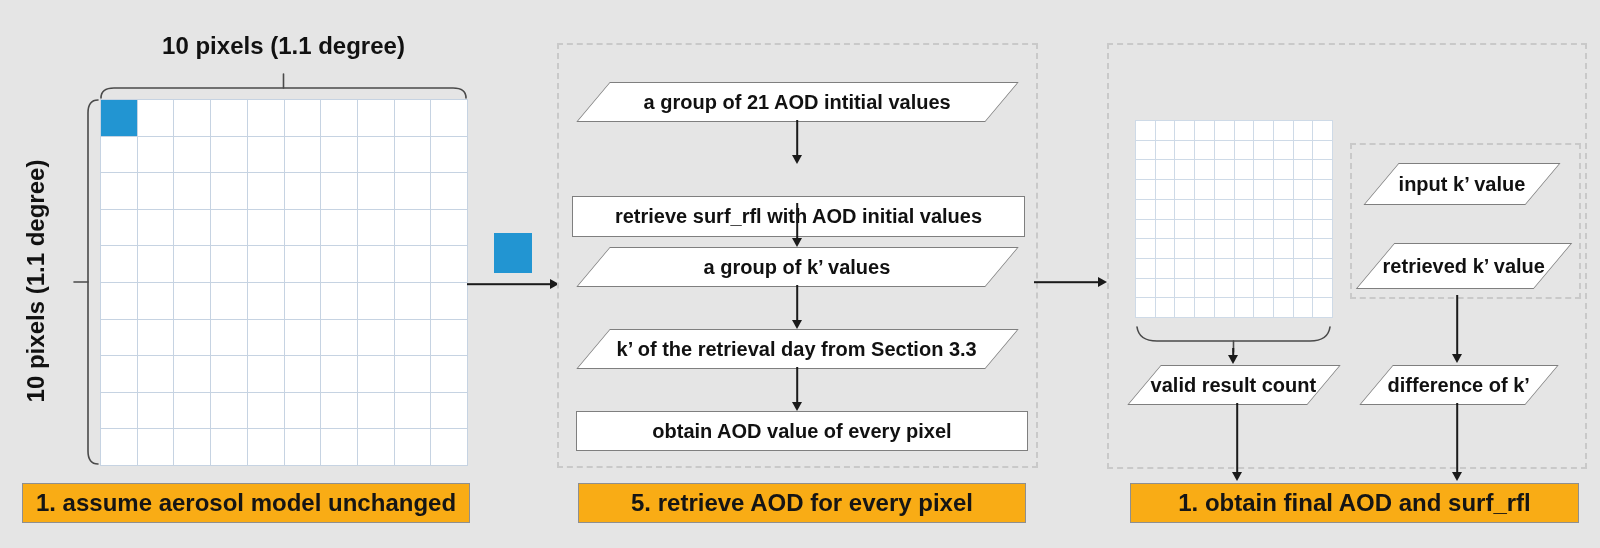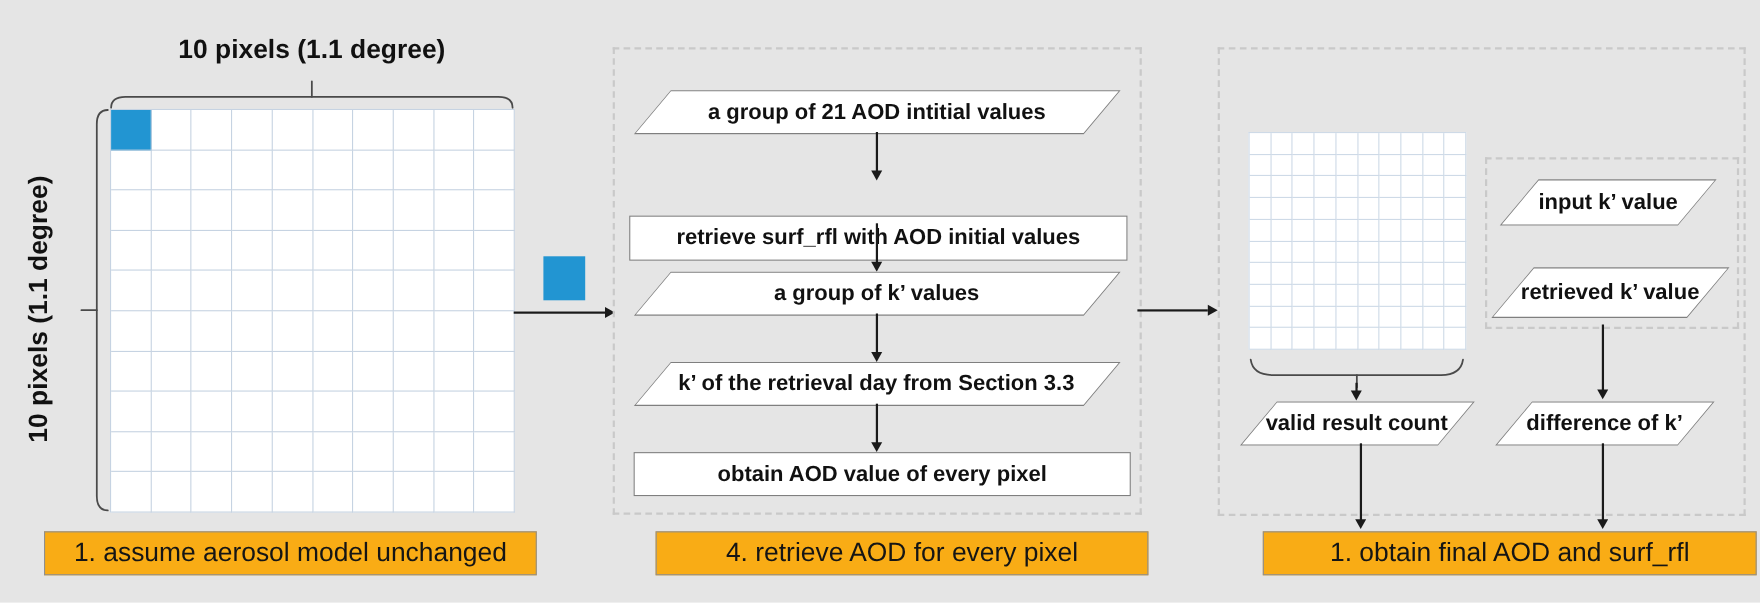--- a/index.html
+++ b/index.html
@@ -16,21 +16,21 @@
   .grid-box .cell.hl{background:var(--accent);}
   #grid3{--gl:var(--gl-light);}
 
   
   .shape{position:absolute;background:#fff;border:1.6px solid var(--shape-border);
          display:flex;align-items:center;justify-content:center;}
   .para{transform:skewX(-40deg);}
   .para .txt{transform:skewX(40deg);display:block;}
   .shape .txt{font-weight:bold;font-size:20px;white-space:nowrap;color:var(--text);}
   .caption{position:absolute;height:38px;background:var(--caption-bg);border:1.5px solid var(--caption-border);
-           display:flex;align-items:center;justify-content:center;font-weight:normal;font-size:24px;color:#151515;margin-left:18px;}
+           display:flex;align-items:center;justify-content:center;font-weight:bold;font-size:24px;color:#151515;}
   .dashed-box{position:absolute;border:2px dashed var(--dashed);background:transparent;}
   .blue-square{position:absolute;background:var(--accent);}
 
   
   .arrow-v{position:absolute;width:12px;}
   .arrow-v .line{position:absolute;left:50%;top:0;bottom:8px;width:1.6px;background:var(--arrow);transform:translateX(-50%);}
   .arrow-v .head{position:absolute;bottom:0;left:50%;transform:translateX(-50%);width:0;height:0;
                  border-left:5.5px solid transparent;border-right:5.5px solid transparent;border-top:9px solid var(--arrow);}
   .arrow-h{position:absolute;height:14px;}
   .arrow-h .line{position:absolute;top:50%;left:0;right:9px;height:1.6px;background:var(--arrow);transform:translateY(-50%);}
@@ -201,21 +201,21 @@
   </div>
   <div class="arrow-v" style="left:791px;top:367px;height:44px;">
     <div class="line"></div>
       <div class="head"></div>
   </div>
 
   <div class="shape" style="left:576px;top:411px;width:450px;height:38px;">
     <span class="txt">obtain AOD value of every pixel</span>
   </div>
 
-  <div class="caption" style="left:578px;top:483px;width:446px;">4. retrieve AOD for every pixel</div>
+  <div class="caption" style="left:578px;top:483px;width:446px;">5. retrieve AOD for every pixel</div>
 
   <div class="arrow-h" style="left:1034px;top:275px;width:73px;">
     <div class="line"></div>
       <div class="head"></div>
   </div>
 
   <div class="dashed-box" style="left:1107px;top:43px;width:476px;height:422px;"></div>
 
   <div class="grid-box" id="grid3" style="left: 1135px; top: 120px; width: 197px; height: 197px; grid-template-columns: repeat(10, 1fr); grid-template-rows: repeat(10, 1fr);">
       <div class="cell"></div>

